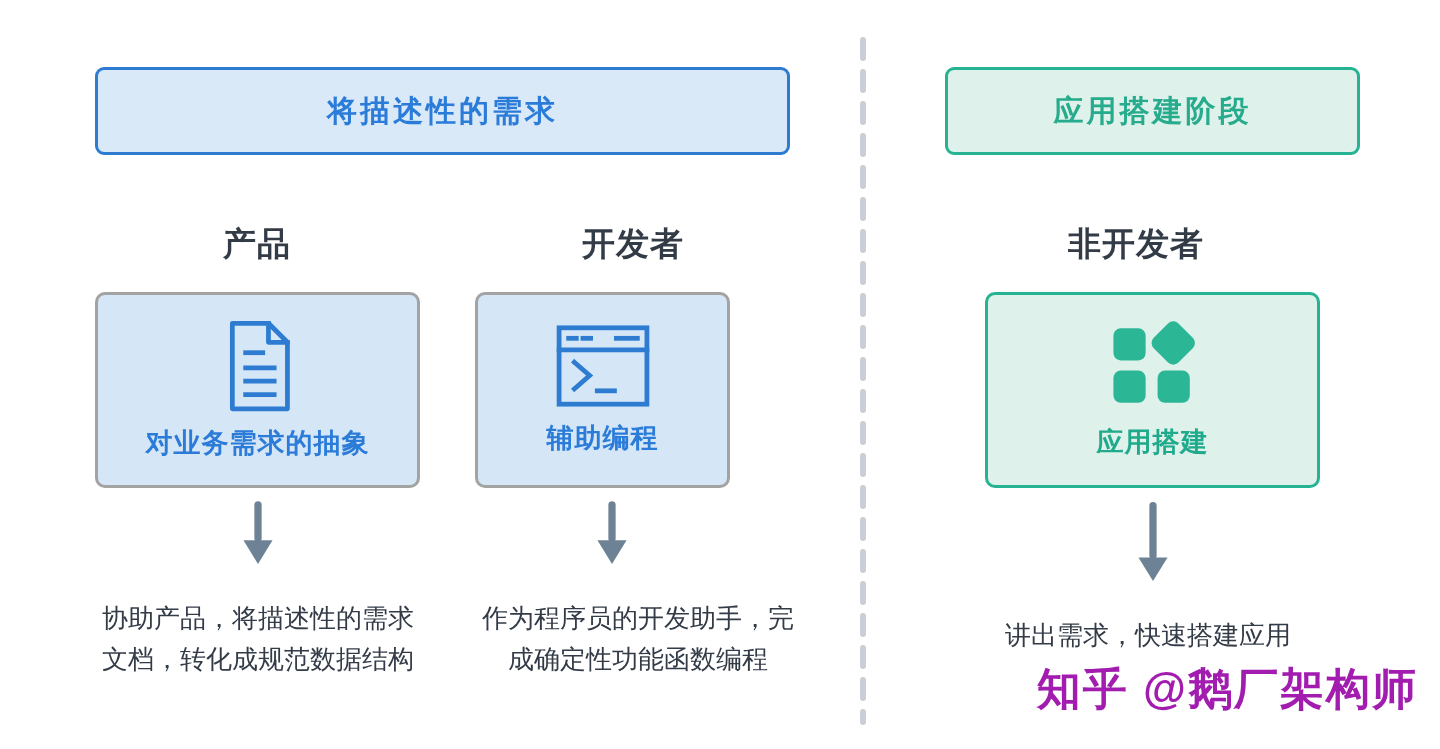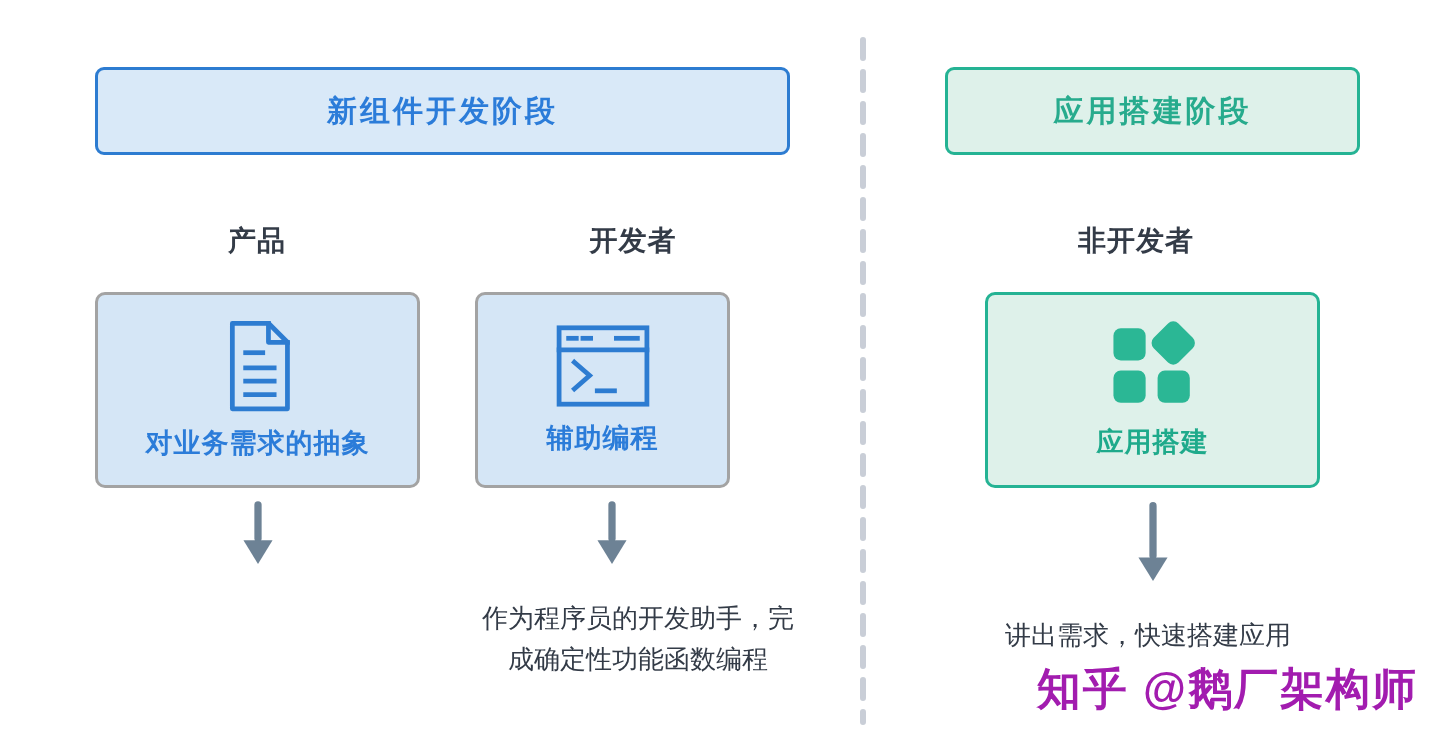--- a/index.html
+++ b/index.html
@@ -11,21 +11,21 @@
 
   
   .phase-header{position:absolute;box-sizing:border-box;height:88px;border-radius:9px;
     display:flex;align-items:center;justify-content:center;
     font-size:30px;font-weight:bold;letter-spacing:3px;}
   .phase-header.blue{left:95px;top:67px;width:695px;background:#d9e9f8;border:3px solid #2d7cd1;color:#2b7cd9;}
   .phase-header.green{left:945px;top:67px;width:415px;background:#def1ea;border:3px solid #25b394;color:#27ab8d;}
 
   
   .role{position:absolute;top:222px;transform:translateX(-50%);
-    font-size:28px;font-weight:bold;color:#333b47;letter-spacing:1px;white-space:nowrap;}
+    font-size:33px;font-weight:bold;color:#333b47;letter-spacing:1px;white-space:nowrap;}
 
   
   .card{position:absolute;top:292px;box-sizing:border-box;height:196px;border-radius:10px;
     display:flex;flex-direction:column;align-items:center;justify-content:center;gap:12px;}
   .card.blue{background:#d5e6f6;border:3px solid #a3a3a3;}
   .card.green{background:#def1ea;border:3px solid #25b394;}
   .card-product{left:95px;width:325px;}
   .card-developer{left:475px;width:255px;}
   .card-appbuild{left:985px;width:335px;}
   .card-label{font-size:27px;font-weight:bold;letter-spacing:1px;white-space:nowrap;}
@@ -47,21 +47,21 @@
 </head>
 <body>
 
 <div class="canvas">
 
   <svg class="divider" width="10" height="700" viewBox="0 0 10 700">
     <line x1="5" y1="10" x2="5" y2="692" stroke="#c9ced7" stroke-width="6" stroke-dasharray="18 14" stroke-linecap="round"></line>
   </svg>
 
   <div class="phase-header blue">
-    <span>新组件开发阶段</span>
+    <span>将描述性的需求</span>
   </div>
 
   <div class="role" style="left:257px;">产品</div>
   <div class="role" style="left:633px;">开发者</div>
 
   <div class="card blue card-product">
     <svg class="card-icon" width="76" height="94" viewBox="0 0 80 98">
       <g fill="none" stroke="#2d7cd1" stroke-width="5" stroke-linejoin="round" stroke-linecap="square">
         <path d="M13 4 H51 L71 24 V94 H13 Z"></path>
         <path d="M51 4 V24 H71"></path>
@@ -91,20 +91,24 @@
 
   <svg class="arrow" style="left:258px;top:500px;" width="40" height="66" viewBox="0 0 44 70">
     <rect x="18" y="0" width="8" height="45" rx="4" fill="#6d8295"></rect>
     <polygon points="6,43 38,43 22,69" fill="#6d8295"></polygon>
   </svg>
   <svg class="arrow" style="left:612px;top:500px;" width="40" height="66" viewBox="0 0 44 70">
     <rect x="18" y="0" width="8" height="45" rx="4" fill="#6d8295"></rect>
     <polygon points="6,43 38,43 22,69" fill="#6d8295"></polygon>
   </svg>
 
+  <div class="desc" style="left:258px;top:598px;">
+    <div>协助产品，将描述性的需求</div>
+    <div>文档，转化成规范数据结构</div>
+  </div>
   <div class="desc" style="left:638px;top:598px;">
     <div>作为程序员的开发助手，完</div>
     <div>成确定性功能函数编程</div>
   </div>
 
   <div class="phase-header green">
     <span>应用搭建阶段</span>
   </div>
 
   <div class="role" style="left:1136px;">非开发者</div>

